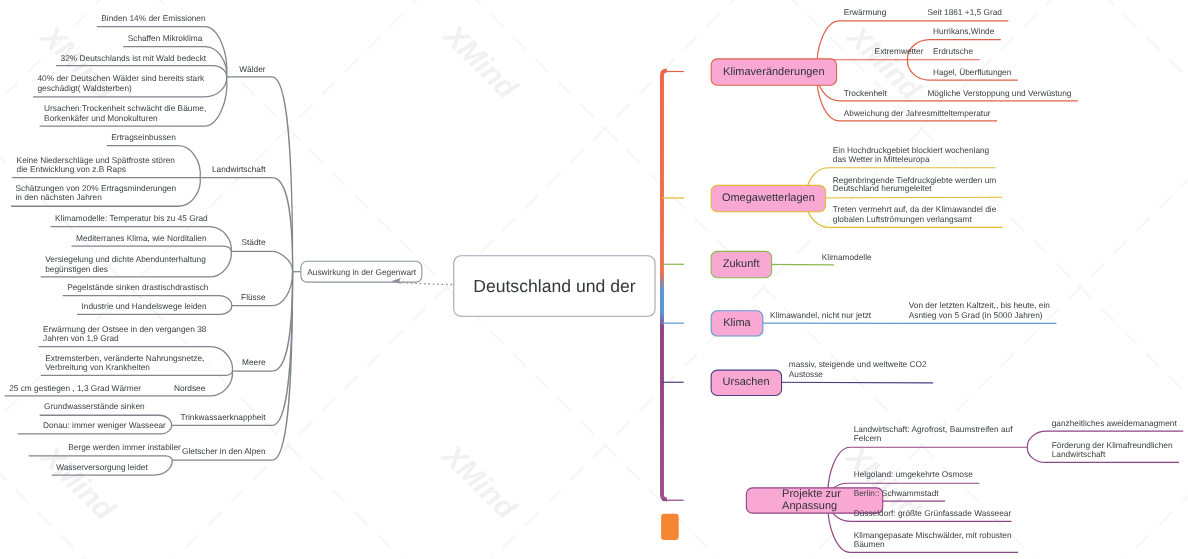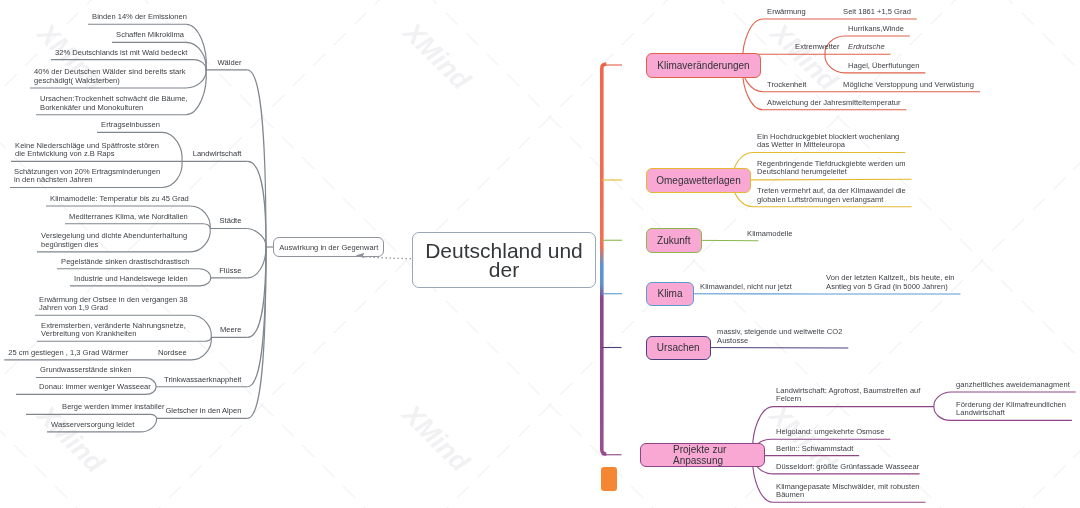--- a/index.html
+++ b/index.html
@@ -7,21 +7,21 @@
   html,body{margin:0;padding:0;}
   body{width:1080px;height:508px;overflow:hidden;background:#fff;
        font-family:"Liberation Sans",sans-serif;-webkit-font-smoothing:antialiased;}
   #stage{position:relative;width:1080px;height:508px;background:#fff;}
   #wm{position:absolute;left:0;top:0;width:1080px;height:508px;pointer-events:none;}
   svg.layer{position:absolute;left:0;top:0;width:1080px;height:508px;overflow:visible;}
   .t{position:absolute;font-size:7.55px;color:#3b3e43;white-space:pre;line-height:8.6px;}
   .t.n{color:#35383d;}
   .box{position:absolute;border:1px solid #94a3b2;border-radius:7px;background:#fff;
        display:flex;align-items:center;justify-content:center;}
-  .ctitle{font-size:21px;color:#34373b;text-align:center;line-height:19px;}
+  .ctitle{font-size:16px;color:#34373b;text-align:center;line-height:19px;}
   .rbox{position:absolute;border:1.3px solid #000;border-radius:6px;background:#f9a8d4;
         display:flex;align-items:center;justify-content:center;font-size:10px;color:#2f3237;margin-left:24px;}
   #float{position:absolute;border:1px solid #8b9098;border-radius:6px;background:#fff;
         display:flex;align-items:center;justify-content:center;font-size:7.55px;color:#3c3f44;}
 </style>
 </head>
 <body>
 
 <div id="stage">
   <svg id="wm" viewBox="0 0 1080 508">
@@ -172,21 +172,21 @@
       <div class="t n" style="left: 165.463px; top: 407.3px; line-height: 8.6px;"><div>Gletscher in den Alpen</div></div>
       <div class="t " style="left: 30.1px; top: 403.3px; line-height: 8.6px; padding-left: 32px;"><div>Berge werden immer instabiler</div></div>
       <div class="t " style="left: 51.1px; top: 420.8px; line-height: 8.6px;"><div>Wasserversorgung leidet</div></div>
       <div class="rbox" style="left: 622px; top: 52.5px; width: 115px; height: 25px; border-color: rgb(224, 97, 74);">
         <span>Klimaveränderungen</span>
       </div>
       <div class="t n" style="left: 767.1px; top: 7.9px; line-height: 8.6px;"><div>Erwärmung</div></div>
       <div class="t " style="left: 843.1px; top: 7.9px; line-height: 8.6px;"><div>Seit 1861 +1,5 Grad</div></div>
       <div class="t n" style="left: 767.1px; top: 43.2px; line-height: 8.6px; margin-left: 28px;"><div>Extremwetter</div></div>
       <div class="t " style="left: 848.1px; top: 24.9px; line-height: 8.6px;"><div>Hurrikans,Winde</div></div>
-      <div class="t " style="left: 848.1px; top: 43.2px; line-height: 8.6px; font-style: italic;"><div>Erdrutsche</div></div>
+      <div class="t " style="left: 848.1px; top: 43.2px; line-height: 8.6px;"><div>Erdrutsche</div></div>
       <div class="t " style="left: 848.1px; top: 61.8px; line-height: 8.6px;"><div>Hagel, Überflutungen</div></div>
       <div class="t n" style="left: 767.1px; top: 80.6px; line-height: 8.6px;"><div>Trockenheit</div></div>
       <div class="t " style="left: 843.1px; top: 80.6px; line-height: 8.6px;"><div>Mögliche Verstoppung und Verwüstung</div></div>
       <div class="t " style="left: 767.1px; top: 98.7px; line-height: 8.6px;"><div>Abweichung der Jahresmitteltemperatur</div></div>
       <div class="rbox" style="left: 622px; top: 167.5px; width: 105px; height: 25px; border-color: rgb(227, 185, 47);">
         <span>Omegawetterlagen</span>
       </div>
       <div class="t " style="left: 757.1px; top: 132.8px; line-height: 8.6px;"><div>Ein Hochdruckgebiet blockiert wochenlang</div><div>das Wetter in Mitteleuropa</div></div>
       <div class="t " style="left: 757.1px; top: 159.6px; line-height: 8.6px;"><div>Regenbringende Tiefdruckgiebte werden um</div><div>Deutschland herumgeleitet</div></div>
       <div class="t " style="left: 757.1px; top: 187px; line-height: 8.6px;"><div>Treten vermehrt auf, da der Klimawandel die</div><div>globalen Luftströmungen verlangsamt</div></div>
@@ -196,21 +196,21 @@
       <div class="t " style="left: 707.1px; top: 229.6px; line-height: 8.6px; margin-left: 40px;"><div>Klimamodelle</div></div>
       <div class="rbox" style="left: 622px; top: 281.5px; width: 48px; height: 24.5px; border-color: rgb(91, 155, 213);">
         <span>Klima</span>
       </div>
       <div class="t " style="left: 700.1px; top: 282.9px; line-height: 8.6px;"><div>Klimawandel, nicht nur jetzt</div></div>
       <div class="t " style="left: 826.1px; top: 274.3px; line-height: 8.6px;"><div>Von der letzten Kaltzeit,, bis heute, ein</div><div>Asntieg von 5 Grad (in 5000 Jahren)</div></div>
       <div class="rbox" style="left: 621.5px; top: 335.5px; width: 65.5px; height: 24px; border-color: rgb(75, 63, 127);">
         <span>Ursachen</span>
       </div>
       <div class="t " style="left: 717.1px; top: 328.3px; line-height: 8.6px;"><div>massiv, steigende und weltweite CO2</div><div>Austosse</div></div>
-      <div class="rbox" style="left: 616px; top: 442.5px; width: 125px; height: 24.5px; border-color: rgb(142, 69, 133); padding-left: 32px;">
+      <div class="rbox" style="left: 654px; top: 442.5px; width: 125px; height: 24.5px; border-color: rgb(142, 69, 133); padding-left: 32px;">
         <span>Projekte zur Anpassung</span>
       </div>
       <div class="t " style="left: 776.1px; top: 386.9px; line-height: 8.6px;"><div>Landwirtschaft: Agrofrost, Baumstreifen auf</div><div>Felcern</div></div>
       <div class="t " style="left: 956.1px; top: 380.9px; line-height: 8.6px;"><div>ganzheitliches aweidemanagment</div></div>
       <div class="t " style="left: 956.1px; top: 400.7px; line-height: 8.6px;"><div>Förderung der Klimafreundlichen</div><div>Landwirtschaft</div></div>
       <div class="t " style="left: 776.1px; top: 428.2px; line-height: 8.6px;"><div>Helgoland: umgekehrte Osmose</div></div>
       <div class="t " style="left: 776.1px; top: 444.5px; line-height: 8.6px;"><div>Berlin:: Schwammstadt</div></div>
       <div class="t " style="left: 776.1px; top: 462.8px; line-height: 8.6px;"><div>Düsseldorf: größte Grünfassade Wasseear</div></div>
       <div class="t " style="left: 776.1px; top: 482.5px; line-height: 8.6px;"><div>Klimangepasate Mischwälder, mit robusten</div><div>Bäumen</div></div>
     </div>

